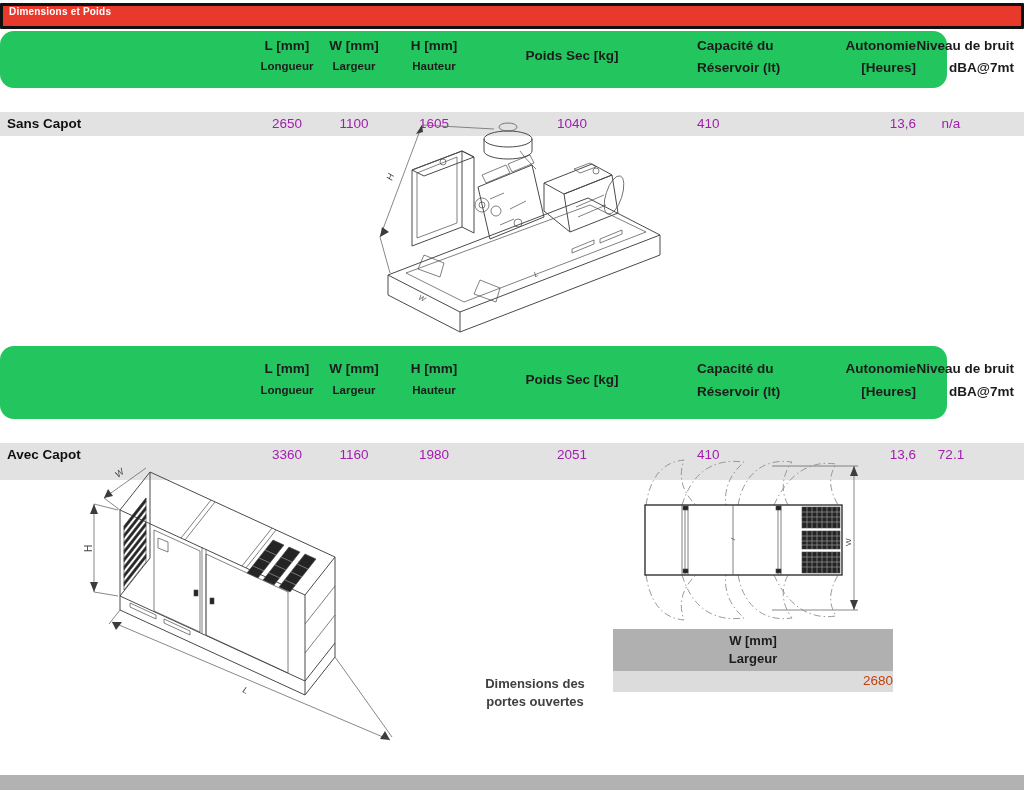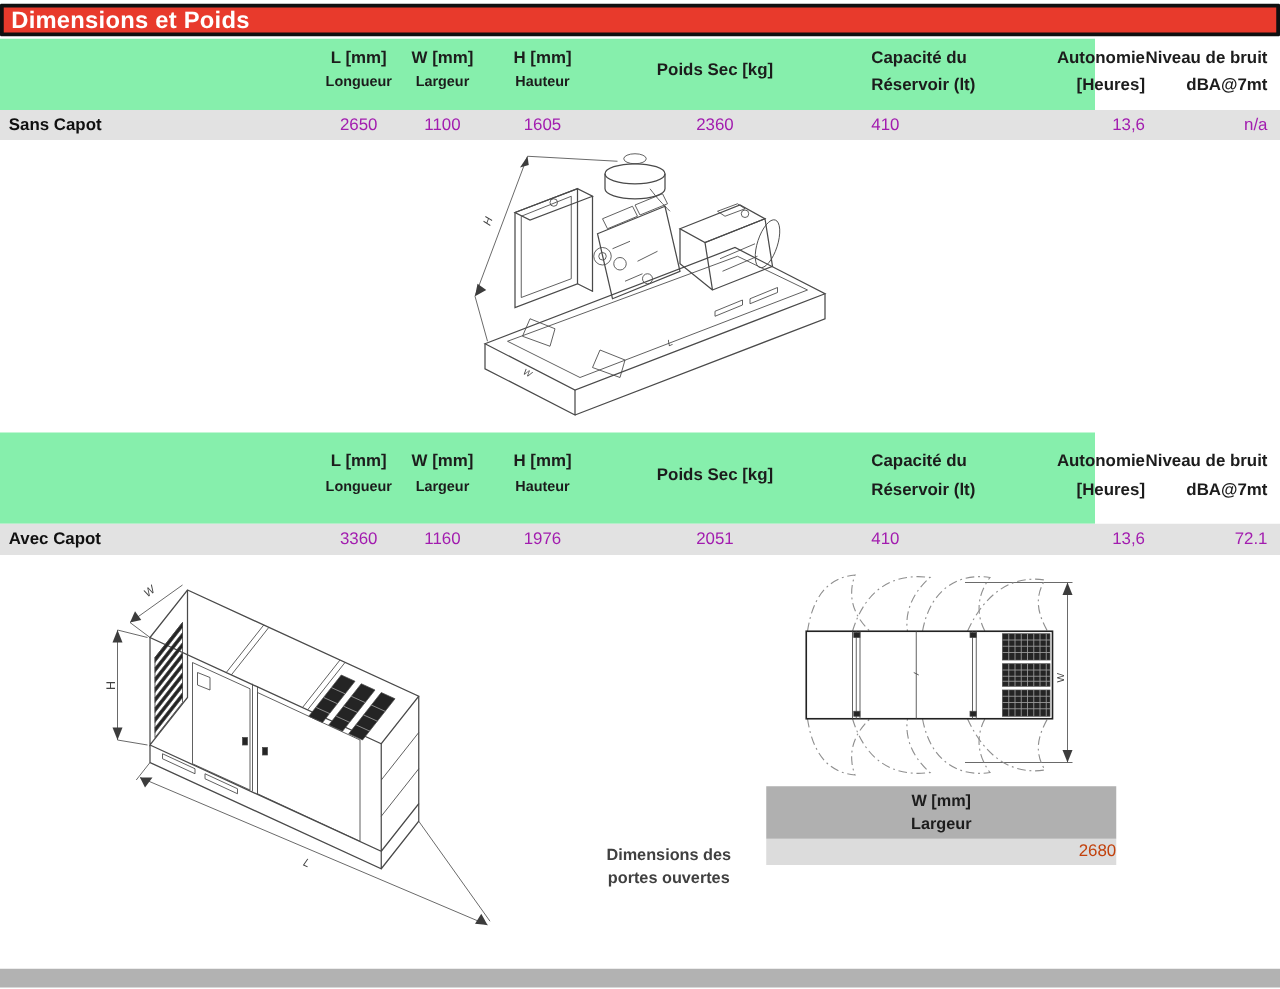--- a/index.html
+++ b/index.html
@@ -3,41 +3,41 @@
 <meta charset="utf-8">
 <style>
   html,body{margin:0;padding:0;background:#fff;}
   .page{position:relative;width:1024px;height:791px;background:#ffffff;overflow:hidden;
         font-family:"Liberation Sans",sans-serif;}
 
   
   .title-bar{position:absolute;left:0;top:3px;width:1018px;height:20px;
              background:#e83a2c;border:3px solid #101010;border-radius:1px;}
   .title-bar span{position:absolute;left:6px;top:0px;color:#ffffff;font-weight:bold;
-                  font-size:19px;letter-spacing:.2px;}
-
-  
-  .thead{position:absolute;left:0;width:876px;background:#86efac;}
+                  font-size:10px;letter-spacing:.2px;}
+
+  
+  .thead{position:absolute;left:0;width:947px;background:#22c55e;border-radius:14px;}
   .thead1{top:31px;height:57px;}
   .thead2{top:346px;height:73px;}
-  .trow{position:absolute;left:0;width:1024px;background:#e2e2e2;}
+  .trow{position:absolute;left:0;width:1024px;background:#e2e2e2;margin-top:24px;}
   .trow1{top:88px;height:24px;}
-  .trow2{top:419px;height:25px;}
+  .trow2{top:419px;height:37px;}
 
   .hc{position:absolute;font-weight:bold;color:#1c1c1c;font-size:13.5px;white-space:nowrap;}
   .hc.sub{font-size:11.5px;}
   
   .x-l{left:245px;width:84px;text-align:center;}
   .x-w{left:311px;width:86px;text-align:center;}
   .x-h{left:391px;width:86px;text-align:center;}
   .x-p{left:487px;width:170px;text-align:center;}
   .x-c{left:697px;width:130px;text-align:left;}
   .x-a{left:806px;width:110px;text-align:right;}
   .x-b{left:888px;width:126px;text-align:right;}
-  .x-bv{left:888px;width:126px;text-align:right;}
+  .x-bv{left:888px;width:126px;text-align:center;}
   
   .t1 .r1{top:7px;} .t1 .r2{top:29px;} .t1 .rp{top:17px;}
   .t2 .r1{top:15px;} .t2 .r2{top:38px;} .t2 .rp{top:26px;}
 
   .cell{position:absolute;top:4px;font-size:13.5px;color:#a21caf;white-space:nowrap;}
   .rowlabel{left:7px;font-weight:bold;color:#101010;}
 
   
   svg{position:absolute;}
   svg text{font-family:"Liberation Sans",sans-serif;fill:#444;}
@@ -85,21 +85,21 @@
     <span class="hc x-a r1">Autonomie</span>
     <span class="hc x-a r2">[Heures]</span>
     <span class="hc x-b r1">Niveau de bruit</span>
     <span class="hc x-b r2">dBA@7mt</span>
   </div>
   <div class="trow trow1">
     <span class="cell rowlabel">Sans Capot</span>
     <span class="cell x-l">2650</span>
     <span class="cell x-w">1100</span>
     <span class="cell x-h">1605</span>
-    <span class="cell x-p">2360</span>
+    <span class="cell x-p">1040</span>
     <span class="cell x-c">410</span>
     <span class="cell x-a">13,6</span>
     <span class="cell x-bv">n/a</span>
   </div>
 
   <svg style="left:360px;top:115px" width="310" height="220" viewBox="0 0 310 220">
 
     <path class="dim" d="M62,10 L20,122"></path>
     <path class="dim" d="M62,10 L134,14 M20,122 L30,158"></path>
     <polygon class="arr" points="62,10 56,19 63,17"></polygon>
@@ -152,21 +152,21 @@
     <span class="hc x-c r2">Réservoir  (lt)</span>
     <span class="hc x-a r1">Autonomie</span>
     <span class="hc x-a r2">[Heures]</span>
     <span class="hc x-b r1">Niveau de bruit</span>
     <span class="hc x-b r2">dBA@7mt</span>
   </div>
   <div class="trow trow2">
     <span class="cell rowlabel">Avec Capot</span>
     <span class="cell x-l">3360</span>
     <span class="cell x-w">1160</span>
-    <span class="cell x-h">1976</span>
+    <span class="cell x-h">1980</span>
     <span class="cell x-p">2051</span>
     <span class="cell x-c">410</span>
     <span class="cell x-a">13,6</span>
     <span class="cell x-bv">72.1</span>
   </div>
 
   <svg style="left:82px;top:452px" width="320" height="295" viewBox="0 0 320 295">
 
     <path class="dim" d="M12,52 L12,140 M12,52 L36,58 M12,140 L36,144"></path>
     <polygon class="arr" points="12,52 8,62 16,62"></polygon>

